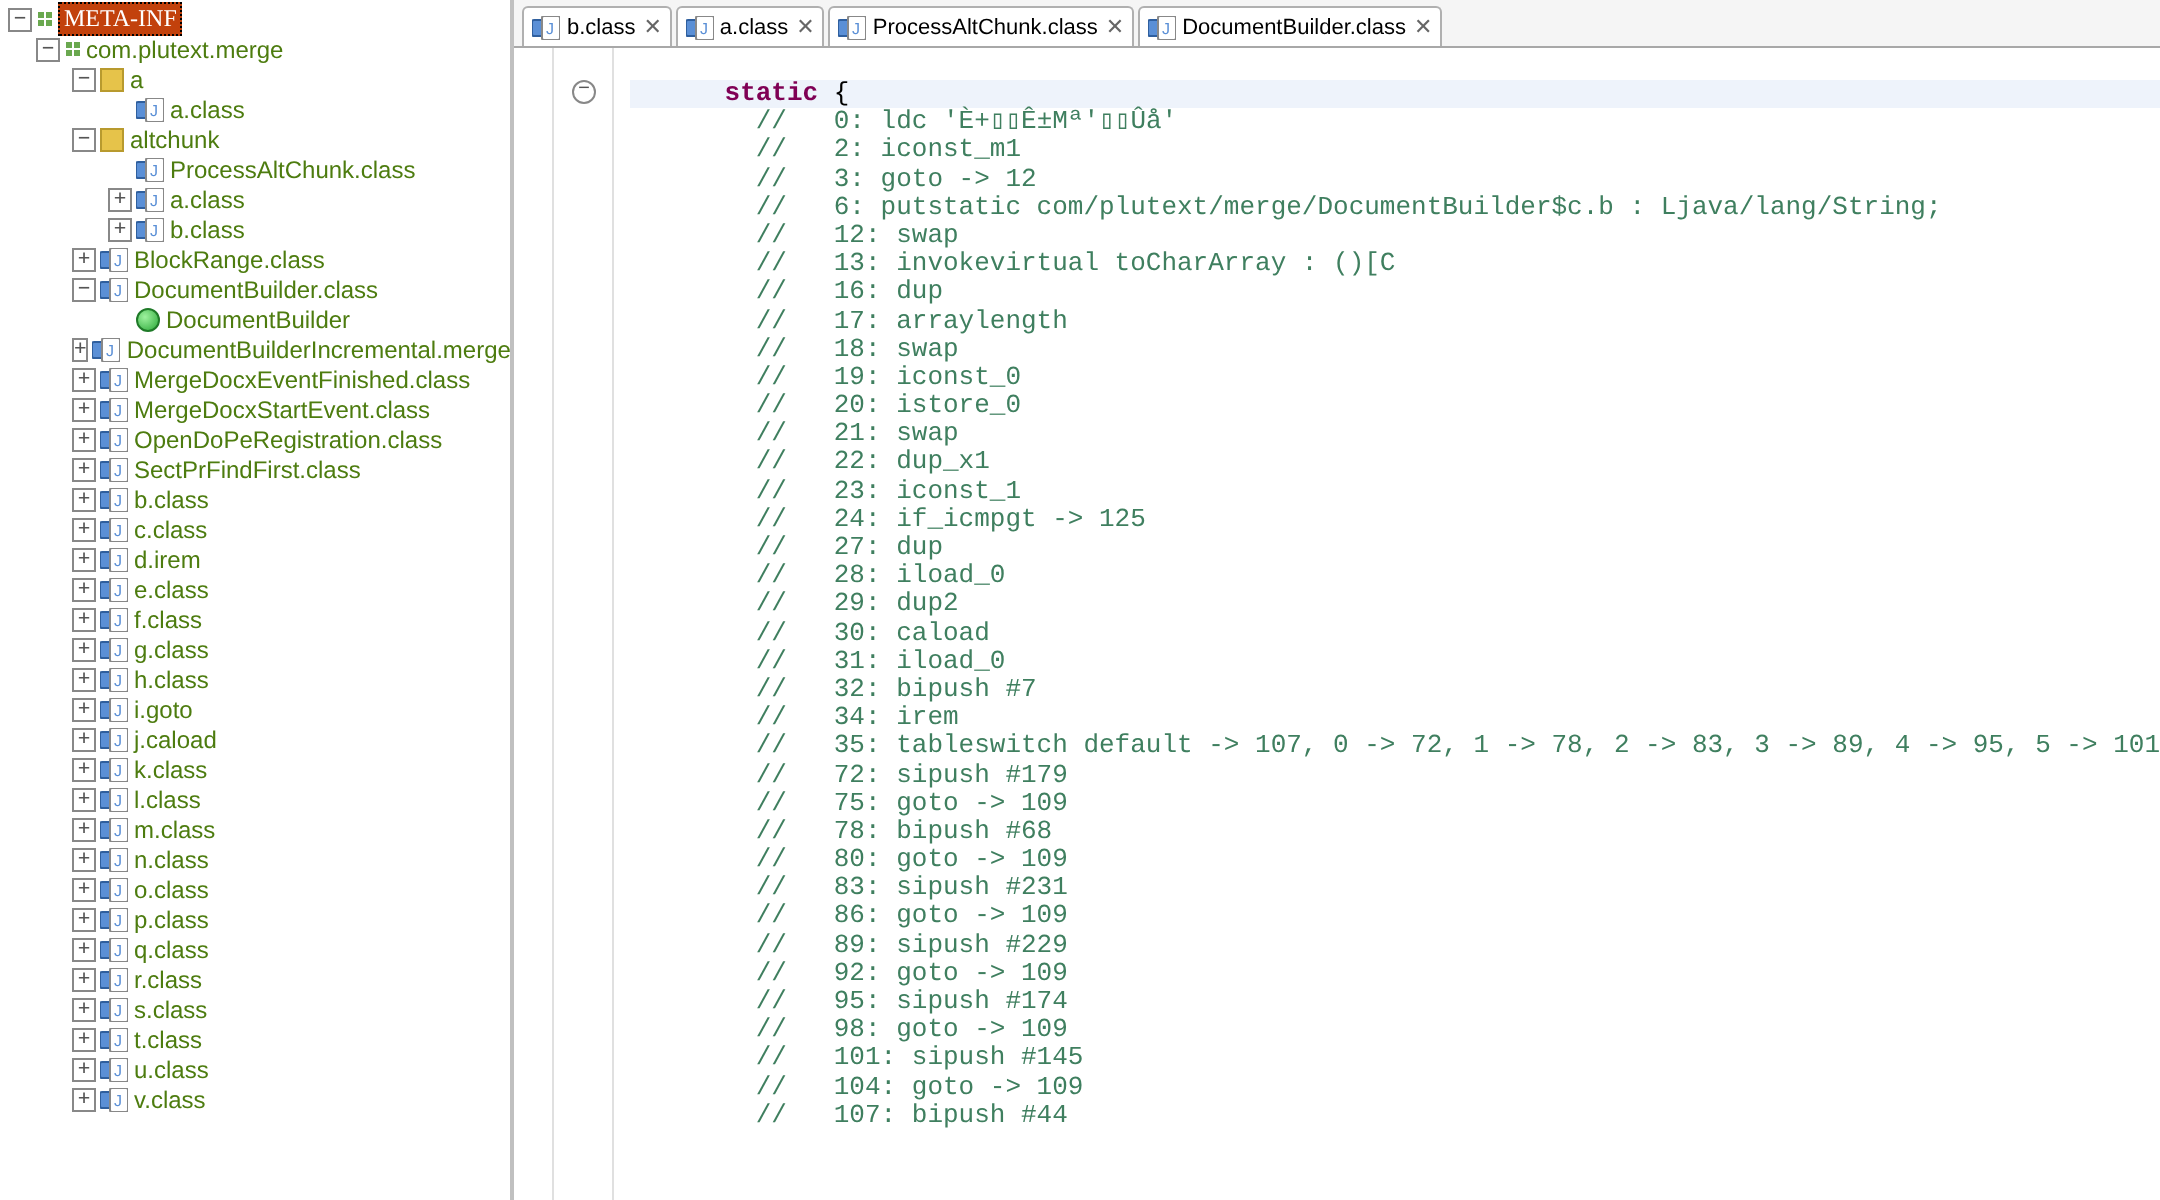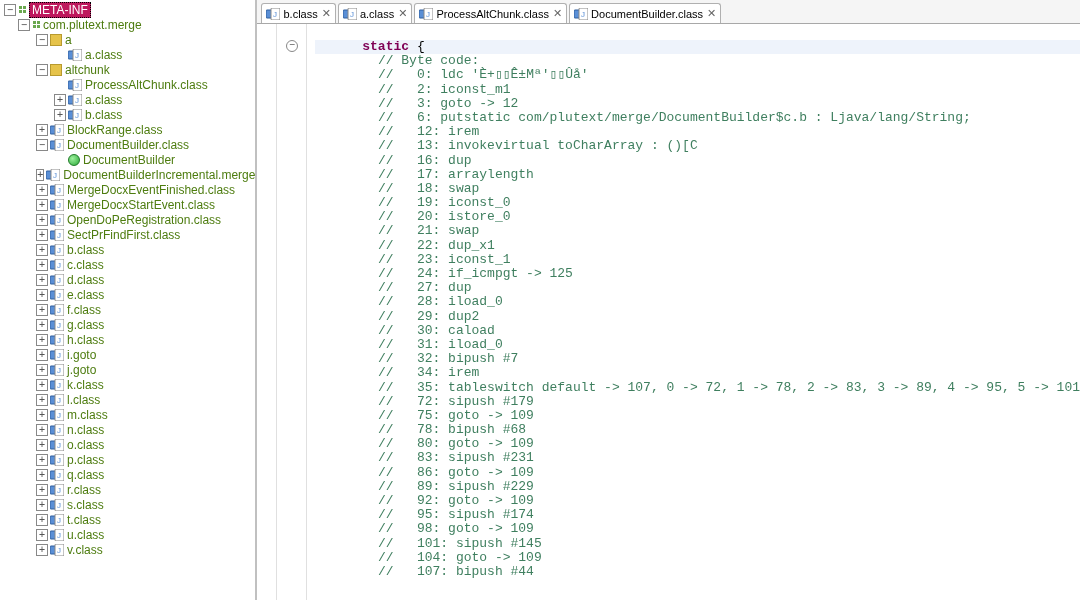--- a/index.html
+++ b/index.html
@@ -53,22 +53,23 @@
     margin-right: 3px;
   }
   .jicon svg { display:block; }
   .green-circ {
     width: 12px; height: 12px; border-radius: 50%;
     background: radial-gradient(circle at 35% 35%, #9ef29e, #2aa838);
     border: 1px solid #1f7a28; margin-right: 3px;
   }
   .label { font-size: 12px; color: #4d7c0f; }
   .label.sel {
-    background: #be185d; color: #fff; padding: 0 2px;
+    background: #c2410c; color: #fff; padding: 0 2px;
     border: 1px dotted #000;
+    font-family: Liberation Serif, serif;
   }
   .main { flex: 1; display: flex; flex-direction: column; height: 600px; }
   .tabs {
     display: flex; align-items: flex-end; height: 24px;
     border-bottom: 1px solid #a8a8a8; padding-left: 4px;
     background: #f5f5f5;
   }
   .tab {
     display: flex; align-items: center; height: 20px;
     border: 1px solid #b0b0b0; border-bottom: none;
@@ -296,21 +297,21 @@
       </div>
       <div class="tree-row" style="padding-left: 32px;">
         <span class="exp">+</span>
         <span class="jicon">
           <svg width="14" height="12">
             <rect x="0" y="2" width="6" height="8" rx="1" fill="#5a8fd6" stroke="#2f5f9e"></rect>
             <rect x="5" y="0" width="9" height="12" rx="1" fill="#fff" stroke="#888"></rect>
             <text x="9" y="9" font-size="8" fill="#5a8fd6" text-anchor="middle" font-family="sans-serif">J</text>
           </svg>
         </span>
-        <span class="label">d.class</span>
+        <span class="label">d.irem</span>
       </div>
       <div class="tree-row" style="padding-left: 32px;">
         <span class="exp">+</span>
         <span class="jicon">
           <svg width="14" height="12">
             <rect x="0" y="2" width="6" height="8" rx="1" fill="#5a8fd6" stroke="#2f5f9e"></rect>
             <rect x="5" y="0" width="9" height="12" rx="1" fill="#fff" stroke="#888"></rect>
             <text x="9" y="9" font-size="8" fill="#5a8fd6" text-anchor="middle" font-family="sans-serif">J</text>
           </svg>
         </span>
@@ -362,21 +363,21 @@
       </div>
       <div class="tree-row" style="padding-left: 32px;">
         <span class="exp">+</span>
         <span class="jicon">
           <svg width="14" height="12">
             <rect x="0" y="2" width="6" height="8" rx="1" fill="#5a8fd6" stroke="#2f5f9e"></rect>
             <rect x="5" y="0" width="9" height="12" rx="1" fill="#fff" stroke="#888"></rect>
             <text x="9" y="9" font-size="8" fill="#5a8fd6" text-anchor="middle" font-family="sans-serif">J</text>
           </svg>
         </span>
-        <span class="label">j.goto</span>
+        <span class="label">j.caload</span>
       </div>
       <div class="tree-row" style="padding-left: 32px;">
         <span class="exp">+</span>
         <span class="jicon">
           <svg width="14" height="12">
             <rect x="0" y="2" width="6" height="8" rx="1" fill="#5a8fd6" stroke="#2f5f9e"></rect>
             <rect x="5" y="0" width="9" height="12" rx="1" fill="#fff" stroke="#888"></rect>
             <text x="9" y="9" font-size="8" fill="#5a8fd6" text-anchor="middle" font-family="sans-serif">J</text>
           </svg>
         </span>
@@ -553,26 +554,25 @@
         <span class="close">✕</span>
       </div>
     </div>
   <div class="editor">
     <div class="ruler"></div>
     <div class="gutter">
       <div class="fold">−</div>
     </div>
     <div class="code" id="code">
         <div class="code-line hl"><span class="ind">      </span><span class="kw">static</span><span class="tx"> {</span></div>
-        <div class="code-line">        <span class="cm">// Byte code:</span></div>
         <div class="code-line">        <span class="cm">//   0: ldc 'È+▯▯Ê±Mª'▯▯Ûå'</span></div>
         <div class="code-line">        <span class="cm">//   2: iconst_m1</span></div>
         <div class="code-line">        <span class="cm">//   3: goto -&gt; 12</span></div>
         <div class="code-line">        <span class="cm">//   6: putstatic com/plutext/merge/DocumentBuilder$c.b : Ljava/lang/String;</span></div>
-        <div class="code-line">        <span class="cm">//   12: irem</span></div>
+        <div class="code-line">        <span class="cm">//   12: swap</span></div>
         <div class="code-line">        <span class="cm">//   13: invokevirtual toCharArray : ()[C</span></div>
         <div class="code-line">        <span class="cm">//   16: dup</span></div>
         <div class="code-line">        <span class="cm">//   17: arraylength</span></div>
         <div class="code-line">        <span class="cm">//   18: swap</span></div>
         <div class="code-line">        <span class="cm">//   19: iconst_0</span></div>
         <div class="code-line">        <span class="cm">//   20: istore_0</span></div>
         <div class="code-line">        <span class="cm">//   21: swap</span></div>
         <div class="code-line">        <span class="cm">//   22: dup_x1</span></div>
         <div class="code-line">        <span class="cm">//   23: iconst_1</span></div>
         <div class="code-line">        <span class="cm">//   24: if_icmpgt -&gt; 125</span></div>

